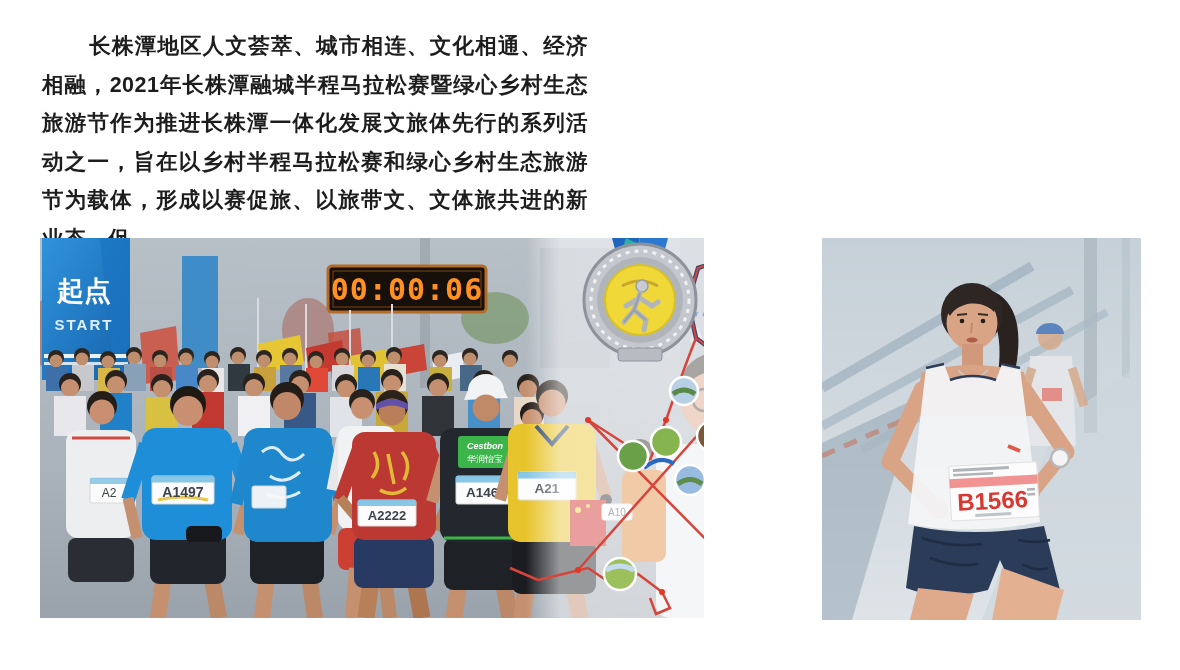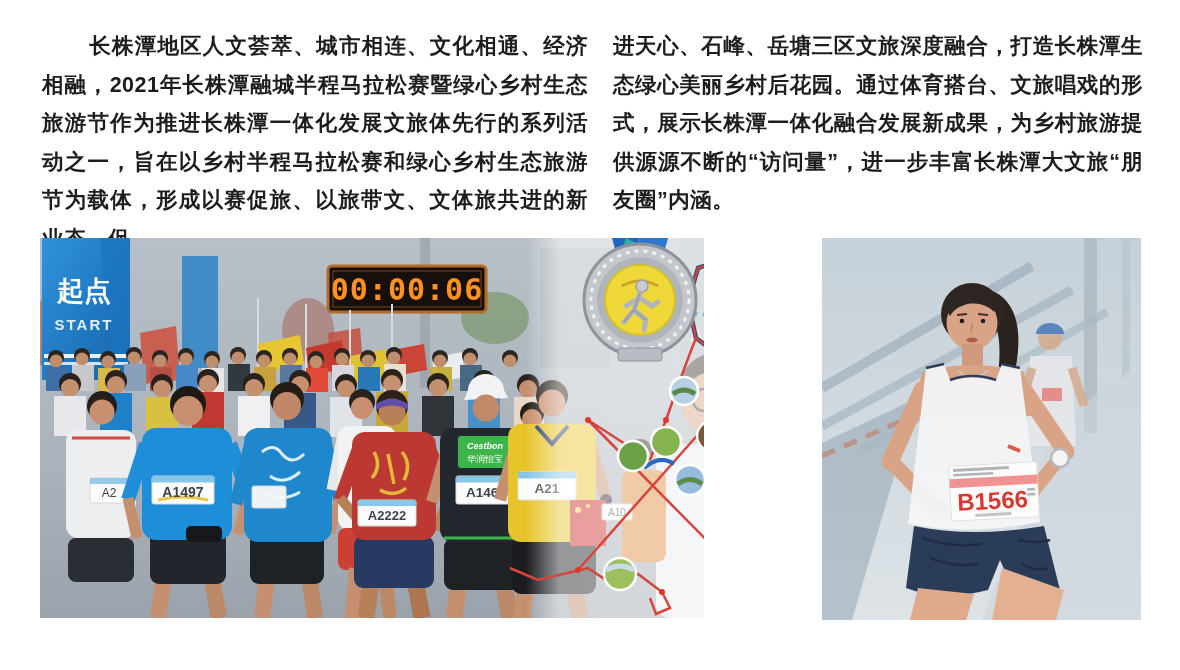--- a/index.html
+++ b/index.html
@@ -15,21 +15,20 @@
   svg{display:block;}
   text{font-family:"Liberation Sans",sans-serif;}
   .mono{font-family:"DejaVu Sans Mono",monospace;}
 </style>
 </head>
 <body>
 
 <div class="page">
 
   <div class="col" id="col1">长株潭地区人文荟萃、城市相连、文化相通、经济相融，2021年长株潭融城半程马拉松赛暨绿心乡村生态旅游节作为推进长株潭一体化发展文旅体先行的系列活动之一，旨在以乡村半程马拉松赛和绿心乡村生态旅游节为载体，形成以赛促旅、以旅带文、文体旅共进的新业态，促</div>
-  <div class="col" id="col2">进天心、石峰、岳塘三区文旅深度融合，打造长株潭生态绿心美丽乡村后花园。通过体育搭台、文旅唱戏的形式，展示长株潭一体化融合发展新成果，为乡村旅游提供源源不断的“访问量”，进一步丰富长株潭大文旅“朋友圈”内涵。</div>
 
   <div class="photo" id="photoL">
   <svg width="768" height="380" viewBox="0 0 768 380">
     <defs>
       <linearGradient id="sky" x1="0" y1="0" x2="0" y2="1">
         <stop offset="0" stop-color="#b7bfc7"></stop>
             <stop offset="0.6" stop-color="#aab3bb"></stop>
             <stop offset="1" stop-color="#9aa3ab"></stop>
       </linearGradient>
       <linearGradient id="bannerB" x1="0" y1="0" x2="1" y2="1">

